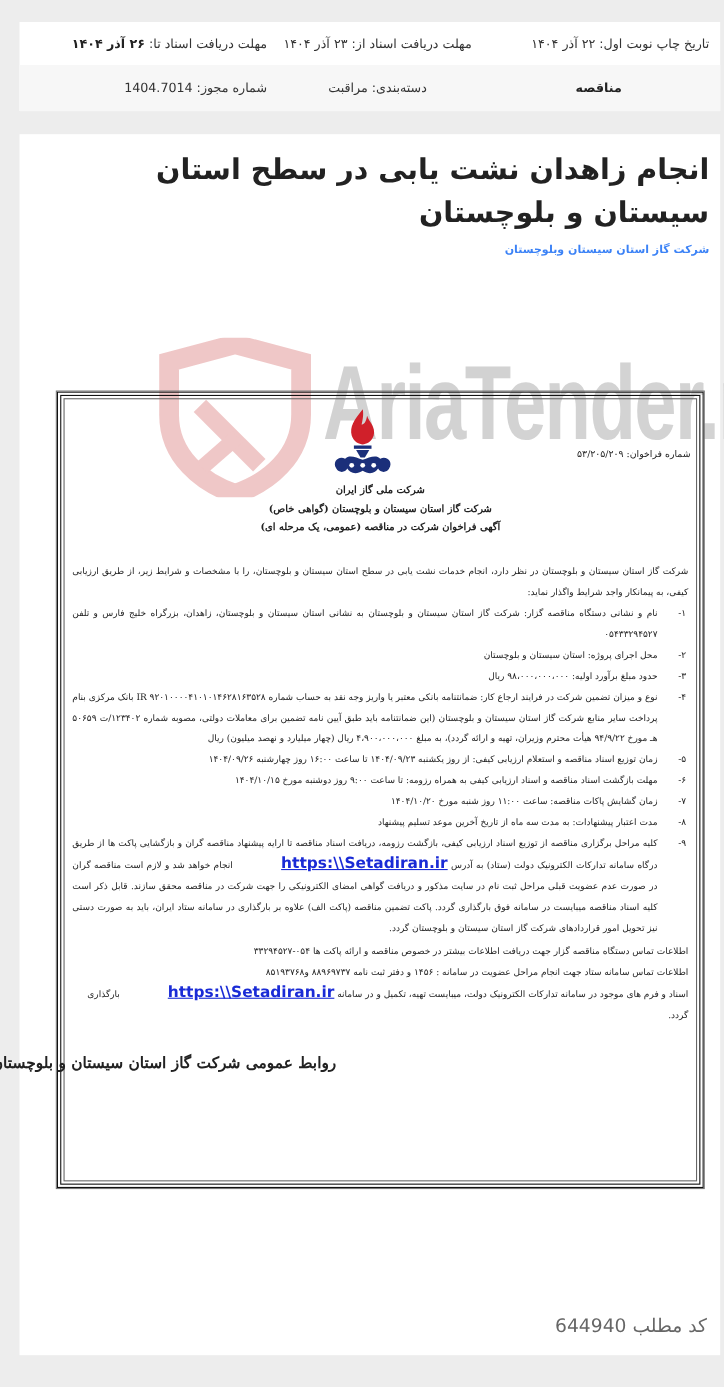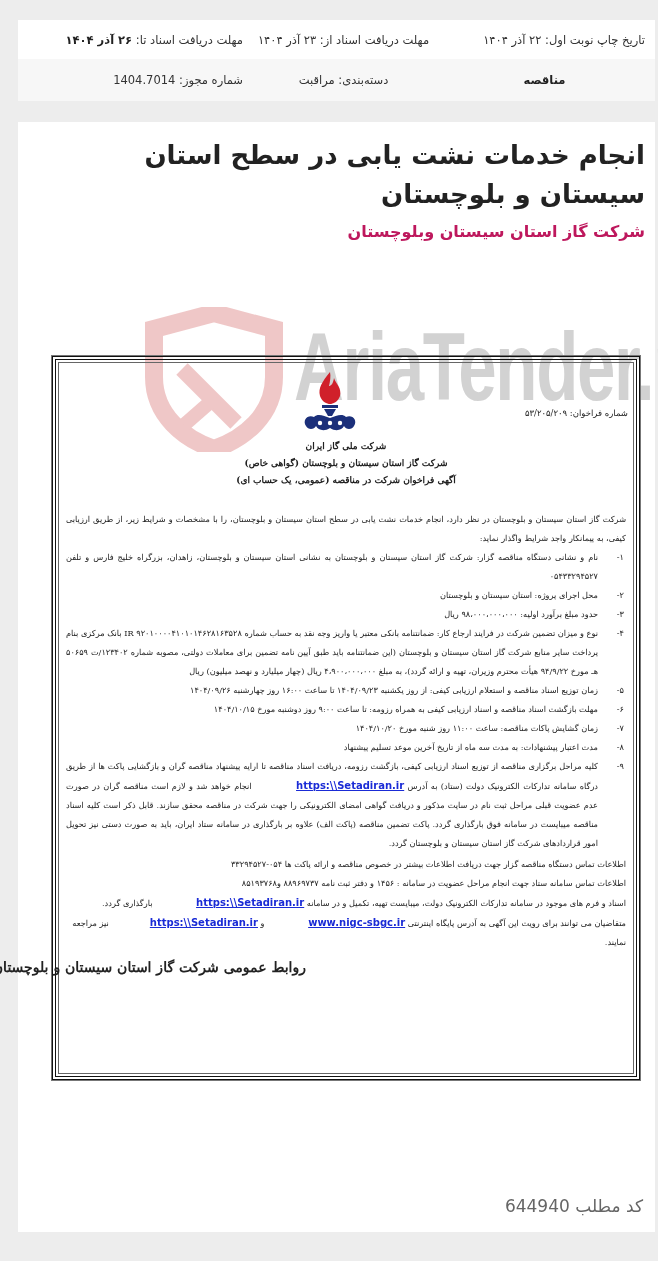--- a/index.html
+++ b/index.html
@@ -12,39 +12,39 @@
   .info-row.alt { background: #f7f7f7; height: 42px; }
   .info-cell { flex: 1; text-align: center; white-space: nowrap; }
   .info-cell:first-child { text-align: right; }
   .info-cell:last-child { text-align: right; padding-left: 14px; }
   .info-row.alt .info-cell:first-child { text-align: center; }
   .info-cell b { font-weight: bold; color: #222; }
 
   
   .main-card { position: absolute; left: 18px; top: 122px; width: 637px; height: 1110px; background: #fff; }
   .title { position: absolute; right: 10px; top: 14px; width: 580px; font-size: 26px; font-weight: bold; line-height: 39px; color: #222; text-align: right; }
-  .subtitle { position: absolute; right: 10px; top: 100px; font-size: 16px; font-weight: bold; color: #be185d; text-align: center; }
+  .subtitle { position: absolute; right: 10px; top: 100px; font-size: 10px; font-weight: bold; color: #3b82f6; text-align: center; }
 
   
   .watermark { position: absolute; left: 126px; top: 185px; width: 520px; height: 145px; pointer-events: none; }
   .wm-text { position: absolute; left: 150px; top: 5px; font-family: "Liberation Sans", sans-serif; font-size: 96px; font-weight: bold; color: #c8c8c8; letter-spacing: -2px; white-space: nowrap; transform: scaleX(0.72); transform-origin: left top; opacity: .8; }
 
   
   .notice { position: absolute; left: 34px; top: 234px; width: 588px; height: 724px; border: 4px double #111; outline: 1px solid #777; outline-offset: 0; background: transparent; }
   .notice-inner { position: absolute; inset: 2px; border: 1px solid #666; }
   .notice-content { position: absolute; left: 0; right: 0; top: 0; bottom: 0; font-family: "DejaVu Serif", serif; font-size: 8.2px; color: #222; line-height: 19px; }
   .callno { position: absolute; right: 8px; top: 44px; font-size: 8.5px; }
   .logo { position: absolute; left: 244px; top: 10px; width: 60px; height: 64px; }
   .org-block { position: absolute; left: 0; right: 0; top: 78px; text-align: center; font-size: 9px; font-weight: bold; line-height: 17px; }
   .body-text { position: absolute; right: 10px; left: 10px; top: 150px; text-align: justify; }
   .body-text p { margin: 0; }
   .item { display: flex; }
   .item-num { width: 28px; flex: none; text-align: right; padding-right: 2px; }
   .item-text { flex: 1; }
-  .link { color: #1a2bd6; text-decoration: underline; font-family: "DejaVu Sans", sans-serif; font-weight: bold; font-size: 10px; direction: ltr; unicode-bidi: embed; padding-left: 41px; }
+  .link { color: #1a2bd6; text-decoration: underline; font-family: "DejaVu Sans", sans-serif; font-weight: bold; font-size: 14px; direction: ltr; unicode-bidi: embed; padding-left: 41px; }
   .contacts { position: absolute; right: 10px; left: 10px; top: 495px; }
   .signoff { position: absolute; right: 330px; top: 598px; font-weight: bold; font-size: 14px; white-space: nowrap; }
 
   .code { position: absolute; right: 12px; bottom: 16px; font-size: 17px; color: #666; }
 </style>
 </head>
 <body>
 
 <div class="info-card">
   <div class="info-row">
@@ -70,21 +70,21 @@
       <span>مراقبت</span>
     </div>
     <div class="info-cell">
       <span>شماره مجوز:</span>
       <span>1404.7014</span>
     </div>
   </div>
 </div>
 
 <div class="main-card">
-  <h1 class="title">انجام خدمات نشت یابی در سطح استان سیستان و بلوچستان</h1>
+  <h1 class="title">انجام زاهدان نشت یابی در سطح استان سیستان و بلوچستان</h1>
   <div class="subtitle">شرکت گاز استان سیستان وبلوچستان</div>
 
   <div class="watermark">
     <svg width="140" height="145" viewBox="0 0 140 145" style="position:absolute;left:0;top:0;opacity:.55">
       <path d="M70 6 L130 22 L130 70 C130 108 100 132 70 142 C40 132 10 108 10 70 L10 22 Z" fill="none" stroke="#e39a9a" stroke-width="18"></path>
       <path d="M38 62 L92 116" stroke="#e39a9a" stroke-width="16" fill="none"></path>
       <path d="M40 118 L72 90" stroke="#e39a9a" stroke-width="14" fill="none"></path>
     </svg>
     <div class="wm-text">AriaTender.net</div>
   </div>
@@ -100,21 +100,21 @@
         <path d="M24 39 L36 39 L32 46 L28 46 Z" fill="#1b2f7a"></path>
         <path d="M6 56 C2 50 8 44 14 47 C18 43 24 46 30 48 C36 46 42 43 46 47 C52 44 58 50 54 56 C52 60 46 60 44 56 C42 60 36 62 30 58 C24 62 18 60 16 56 C14 60 8 60 6 56 Z" fill="#1b2f7a"></path>
         <circle cx="20" cy="53" r="2.2" fill="#fff"></circle>
         <circle cx="30" cy="53" r="2.2" fill="#fff"></circle>
         <circle cx="40" cy="53" r="2.2" fill="#fff"></circle>
       </svg>
 
       <div class="org-block">
         <div>شرکت ملی گاز ایران</div>
         <div>شرکت گاز استان سیستان و بلوچستان (گواهی خاص)</div>
-        <div>آگهی فراخوان شرکت در مناقصه (عمومی، یک حساب ای)</div>
+        <div>آگهی فراخوان شرکت در مناقصه (عمومی، یک مرحله ای)</div>
       </div>
 
       <div class="body-text">
         <p>شرکت گاز استان سیستان و بلوچستان در نظر دارد، انجام خدمات نشت یابی در سطح استان سیستان و بلوچستان، را با مشخصات و شرایط زیر، از طریق ارزیابی کیفی، به پیمانکار واجد شرایط واگذار نماید:</p>
         <div class="item">
           <span class="item-num">۱-</span>
           <span class="item-text">نام و نشانی دستگاه مناقصه گزار: شرکت گاز استان سیستان و بلوچستان به نشانی استان سیستان و بلوچستان، زاهدان، بزرگراه خلیج فارس و تلفن ۰۵۴۳۳۲۹۴۵۲۷</span>
         </div>
         <div class="item">
           <span class="item-num">۲-</span>
@@ -147,21 +147,20 @@
         <div class="item">
           <span class="item-num">۹-</span>
           <span class="item-text"><span>کلیه مراحل برگزاری مناقصه از توزیع اسناد ارزیابی کیفی، بازگشت رزومه، دریافت اسناد مناقصه تا ارایه پیشنهاد مناقصه گران و بازگشایی پاکت ها از طریق درگاه سامانه تدارکات الکترونیک دولت (ستاد) به آدرس </span><span class="link">https:\\Setadiran.ir</span><span> انجام خواهد شد و لازم است مناقصه گران در صورت عدم عضویت قبلی مراحل ثبت نام در سایت مذکور و دریافت گواهی امضای الکترونیکی را جهت شرکت در مناقصه محقق سازند. قابل ذکر است کلیه اسناد مناقصه میبایست در سامانه فوق بارگذاری گردد. پاکت تضمین مناقصه (پاکت الف) علاوه بر بارگذاری در سامانه ستاد ایران، باید به صورت دستی نیز تحویل امور قراردادهای شرکت گاز استان سیستان و بلوچستان گردد.</span></span>
         </div>
       </div>
 
       <div class="contacts">
         <div>اطلاعات تماس دستگاه مناقصه گزار جهت دریافت اطلاعات بیشتر در خصوص مناقصه و ارائه پاکت ها ۰۵۴-۳۳۲۹۴۵۲۷</div>
         <div>اطلاعات تماس سامانه ستاد جهت انجام مراحل عضویت در سامانه : ۱۴۵۶ و دفتر ثبت نامه ۸۸۹۶۹۷۳۷ و۸۵۱۹۳۷۶۸</div>
         <div><span>اسناد و فرم های موجود در سامانه تدارکات الکترونیک دولت، میبایست تهیه، تکمیل و در سامانه </span><span class="link">https:\\Setadiran.ir</span><span> بارگذاری گردد.</span></div>
-        <div><span>متقاضیان می توانند برای رویت این آگهی به آدرس پایگاه اینترنتی </span><span class="link">www.nigc-sbgc.ir</span><span> و </span><span class="link">https:\\Setadiran.ir</span><span>نیز مراجعه نمایند.</span></div>
       </div>
 
       <div class="signoff">روابط عمومی شرکت گاز استان سیستان و بلوچستان</div>
     </div>
   </div>
 
   <div class="code">
     <span>کد مطلب</span>
     <span>644940</span>
   </div>

